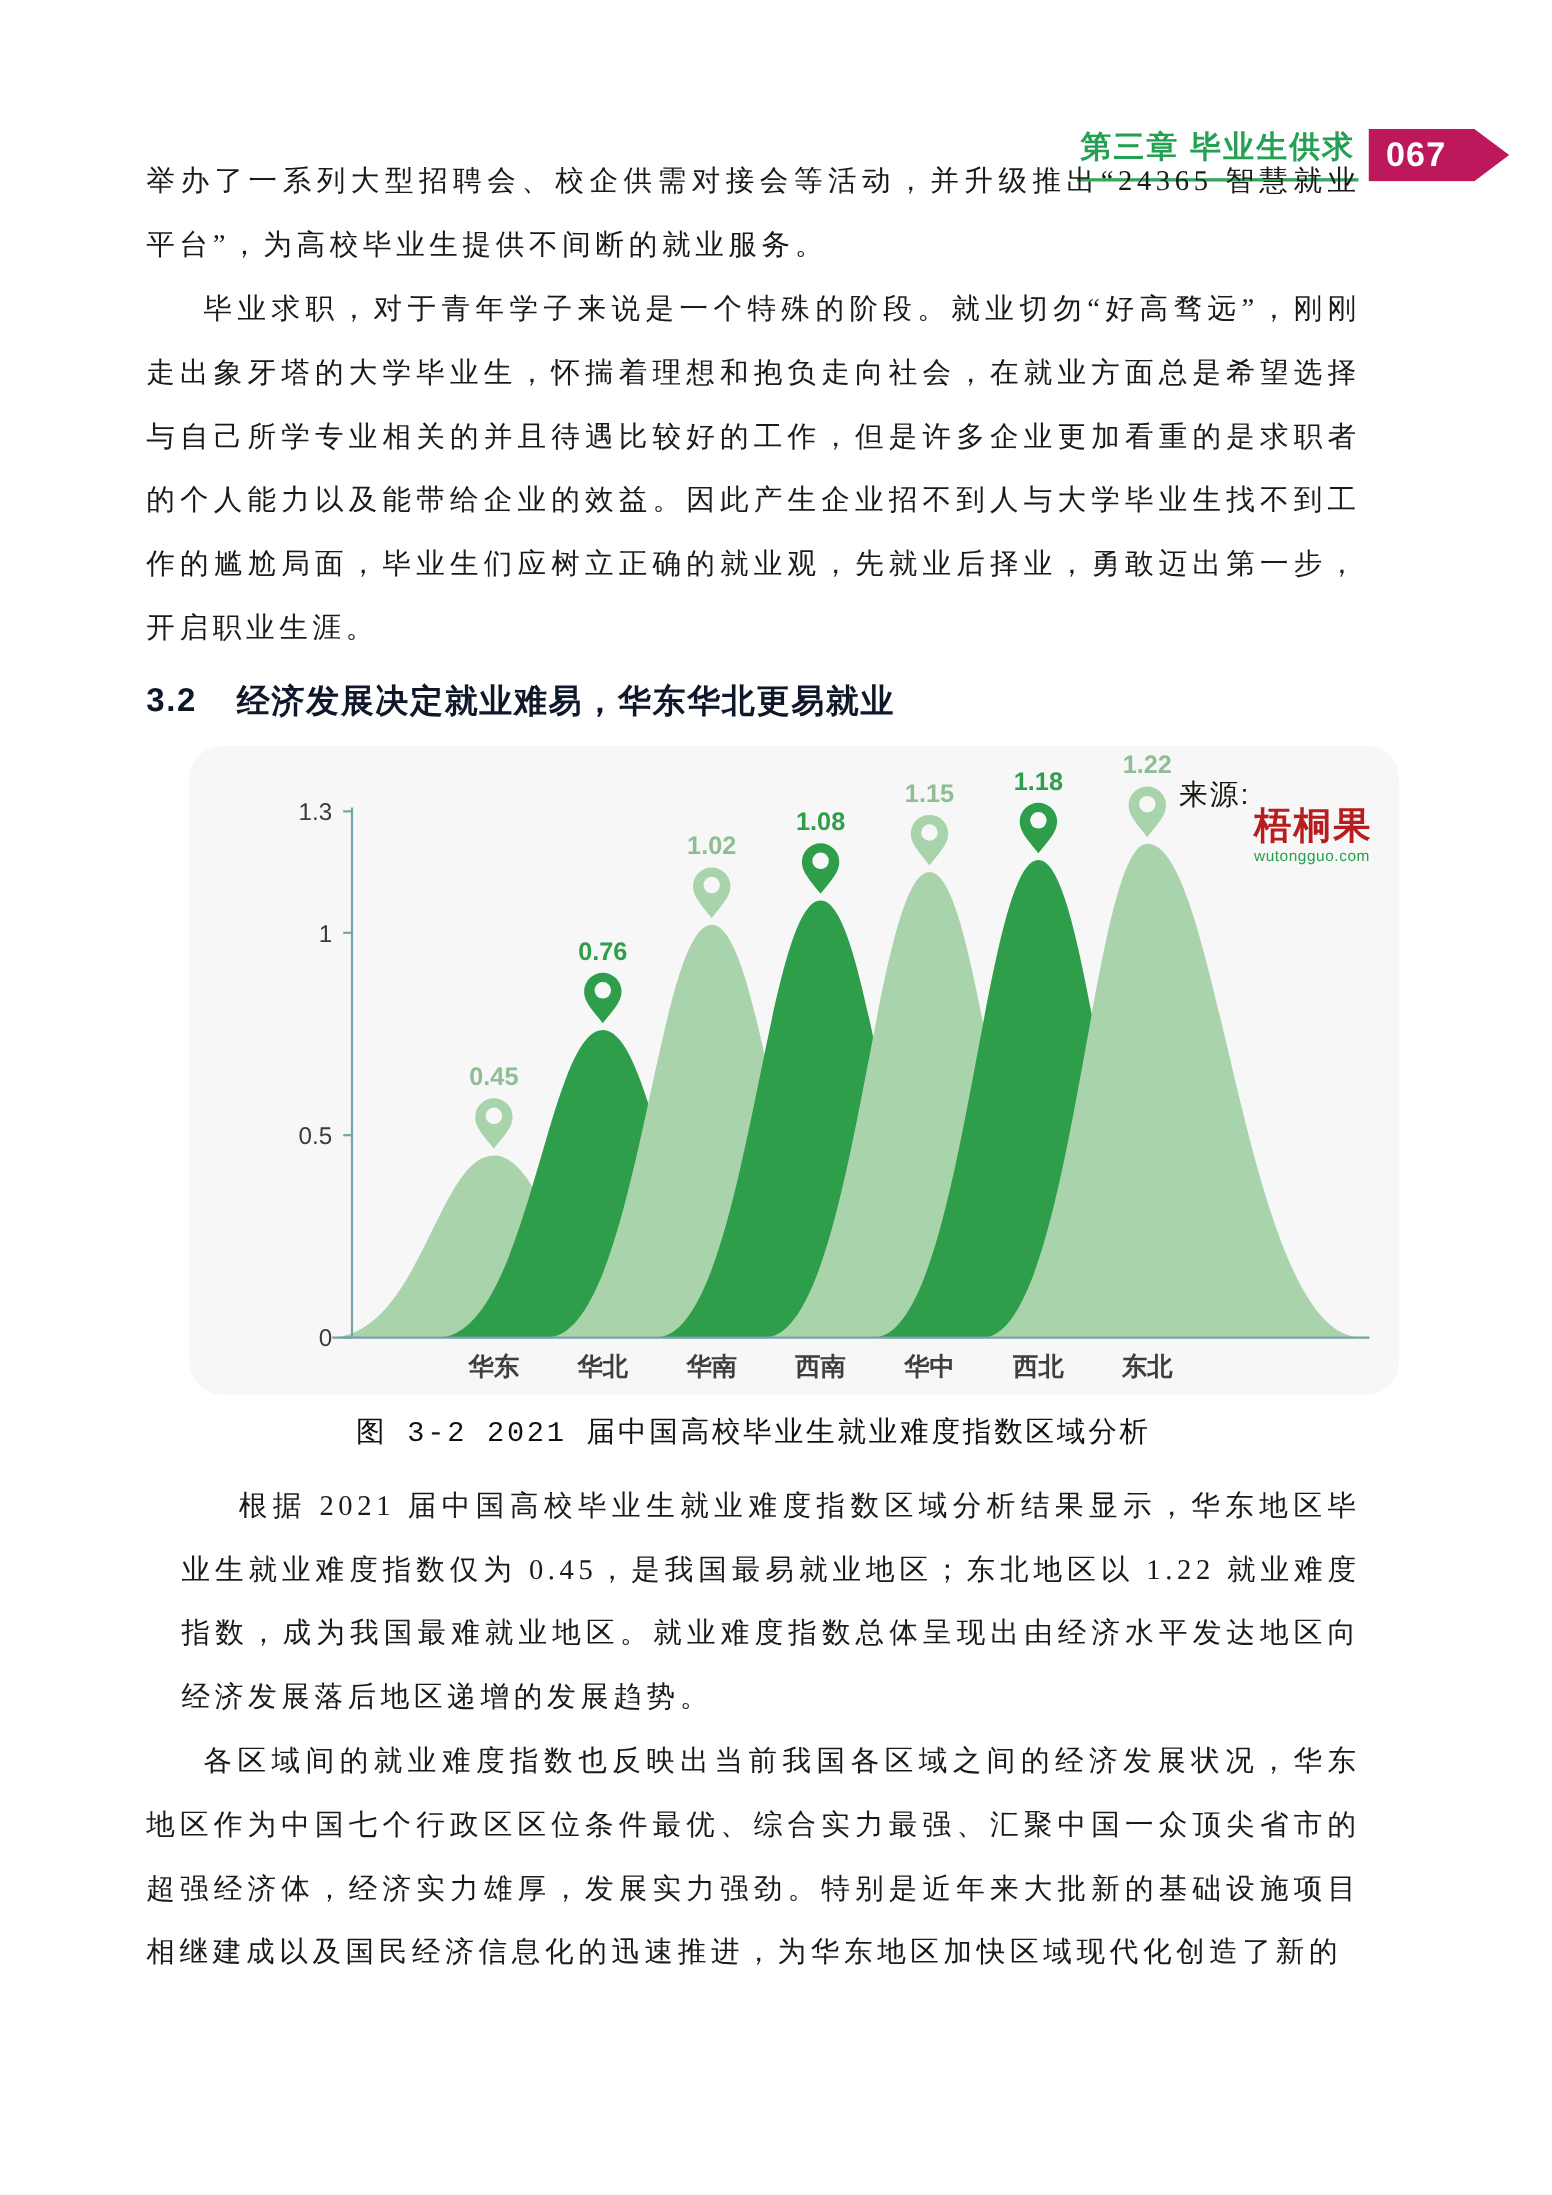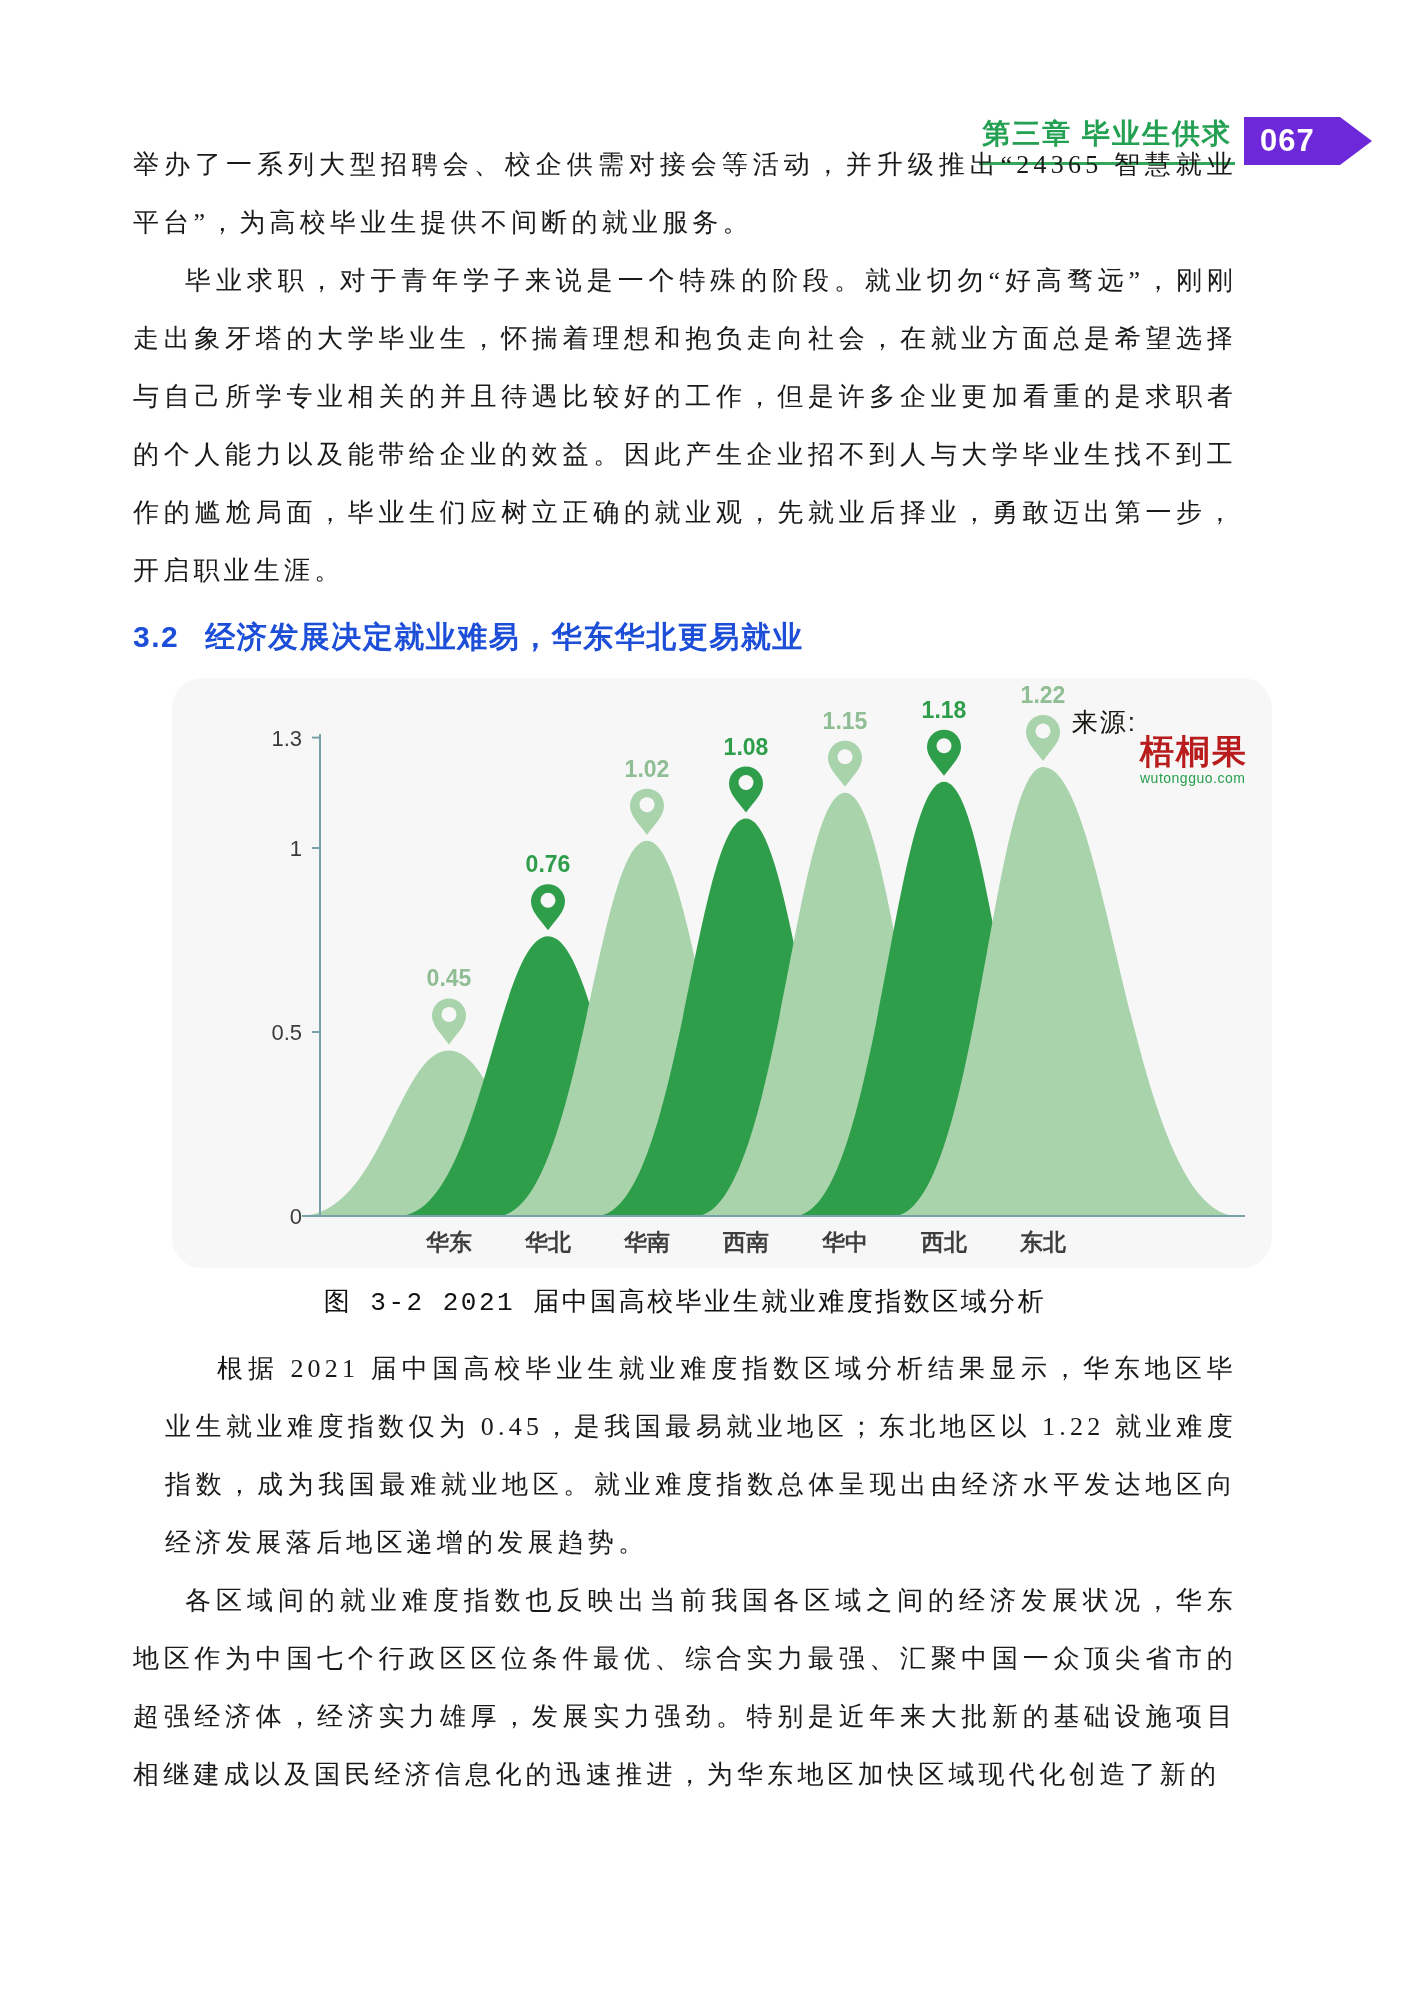--- a/index.html
+++ b/index.html
@@ -11,37 +11,37 @@
   .page-header{
     position:absolute;top:100px;left:0;width:1372px;
     display:flex;justify-content:flex-end;align-items:flex-end;
   }
   .chapter-title{
     font-family:"Liberation Sans","DejaVu Sans",sans-serif;
     font-weight:bold;font-size:28px;color:#23a052;letter-spacing:2px;
     border-bottom:3px solid #35a75c;padding:0 3px 9px 3px;margin-top:15px;
   }
   .page-badge{
-    margin-left:9px;width:128px;height:48px;background:#6d28d9;
+    margin-left:9px;width:128px;height:48px;background:#be185d;
     clip-path:polygon(0 0,75% 0,100% 50%,75% 100%,0 100%);
     display:flex;align-items:center;box-sizing:border-box;padding-left:16px;
     color:#ffffff;font-family:"Liberation Sans","DejaVu Sans",sans-serif;
     font-size:31px;font-weight:bold;letter-spacing:1px;
   }
   
   .main{position:absolute;left:133px;top:136px;width:1104px;}
   .para{
     font-size:26px;line-height:58px;letter-spacing:4.2px;
     text-align:justify;margin:0;color:#1a1a1a;
   }
   .indent{text-indent:2em;}
   .section-heading{
-    margin:10px 0 0 0;height:54px;display:flex;align-items:center;gap:26px;
+    margin:10px 0 0 0;height:54px;display:flex;align-items:center;gap:36px;
     font-family:"Liberation Sans","DejaVu Sans",sans-serif;
-    font-weight:bold;font-size:30px;color:#1d4ed8;letter-spacing:1.5px;
+    font-weight:bold;font-size:30px;color:#0f172a;letter-spacing:1.5px;
   }
   
   .chart-card{
     margin-top:14px;margin-left:39px;width:1100px;height:590px;
     background:#f7f7f8;border-radius:30px;position:relative;
   }
   .chart-svg{position:absolute;left:0;top:0;}
   .watermark{
     position:absolute;top:16px;right:24px;display:flex;align-items:flex-start;gap:3px;
     font-family:"Liberation Sans","DejaVu Sans",sans-serif;

